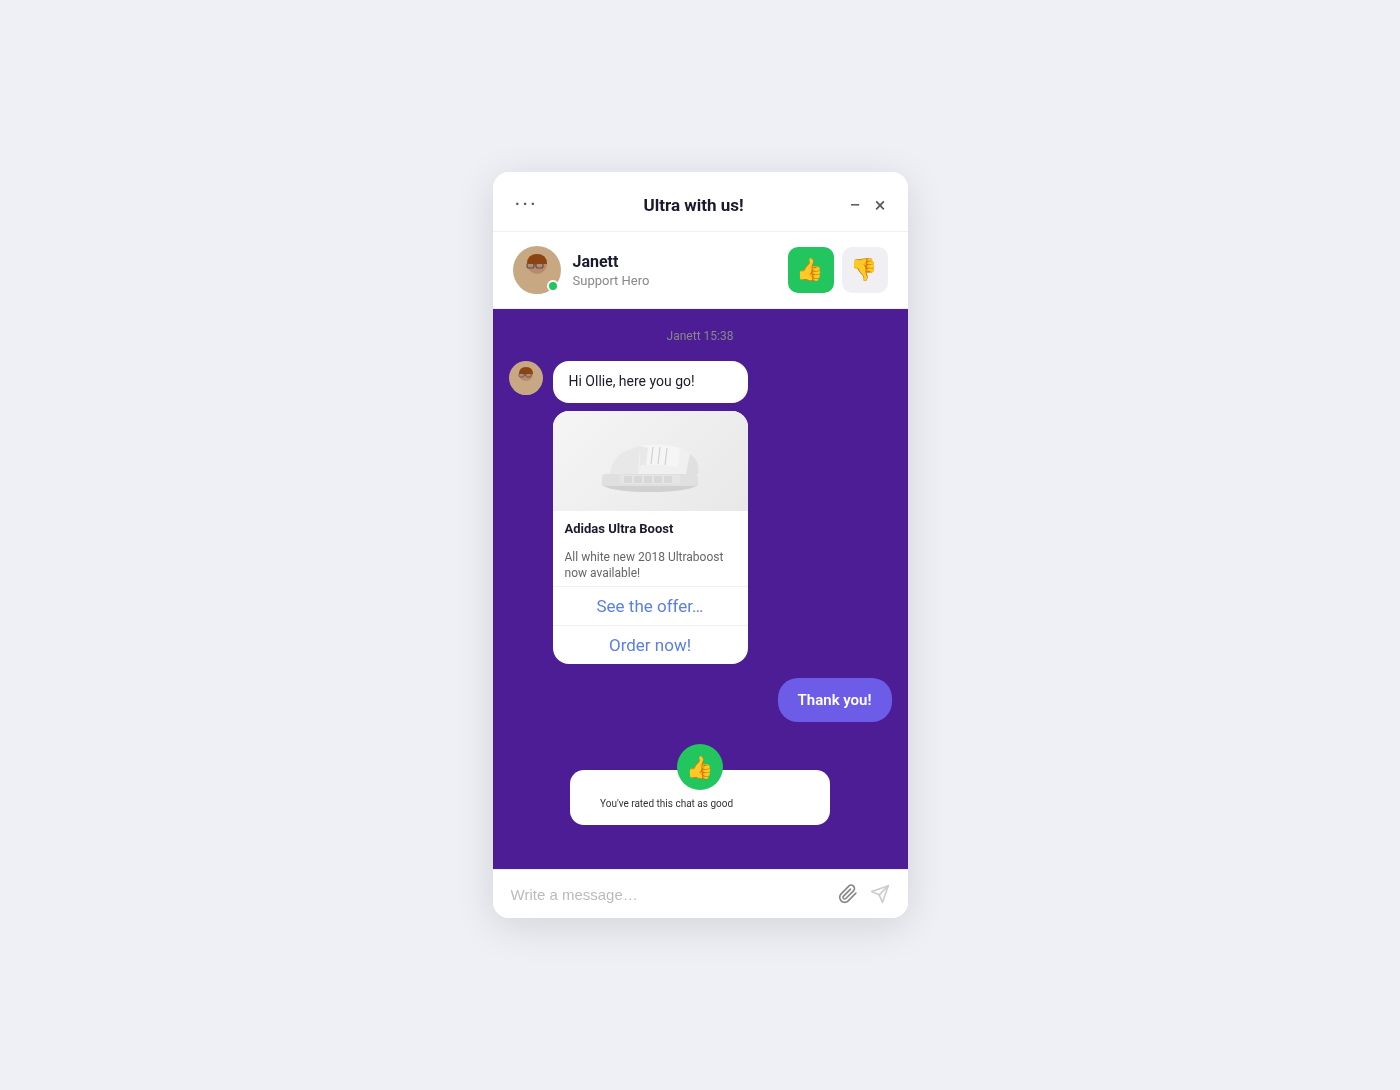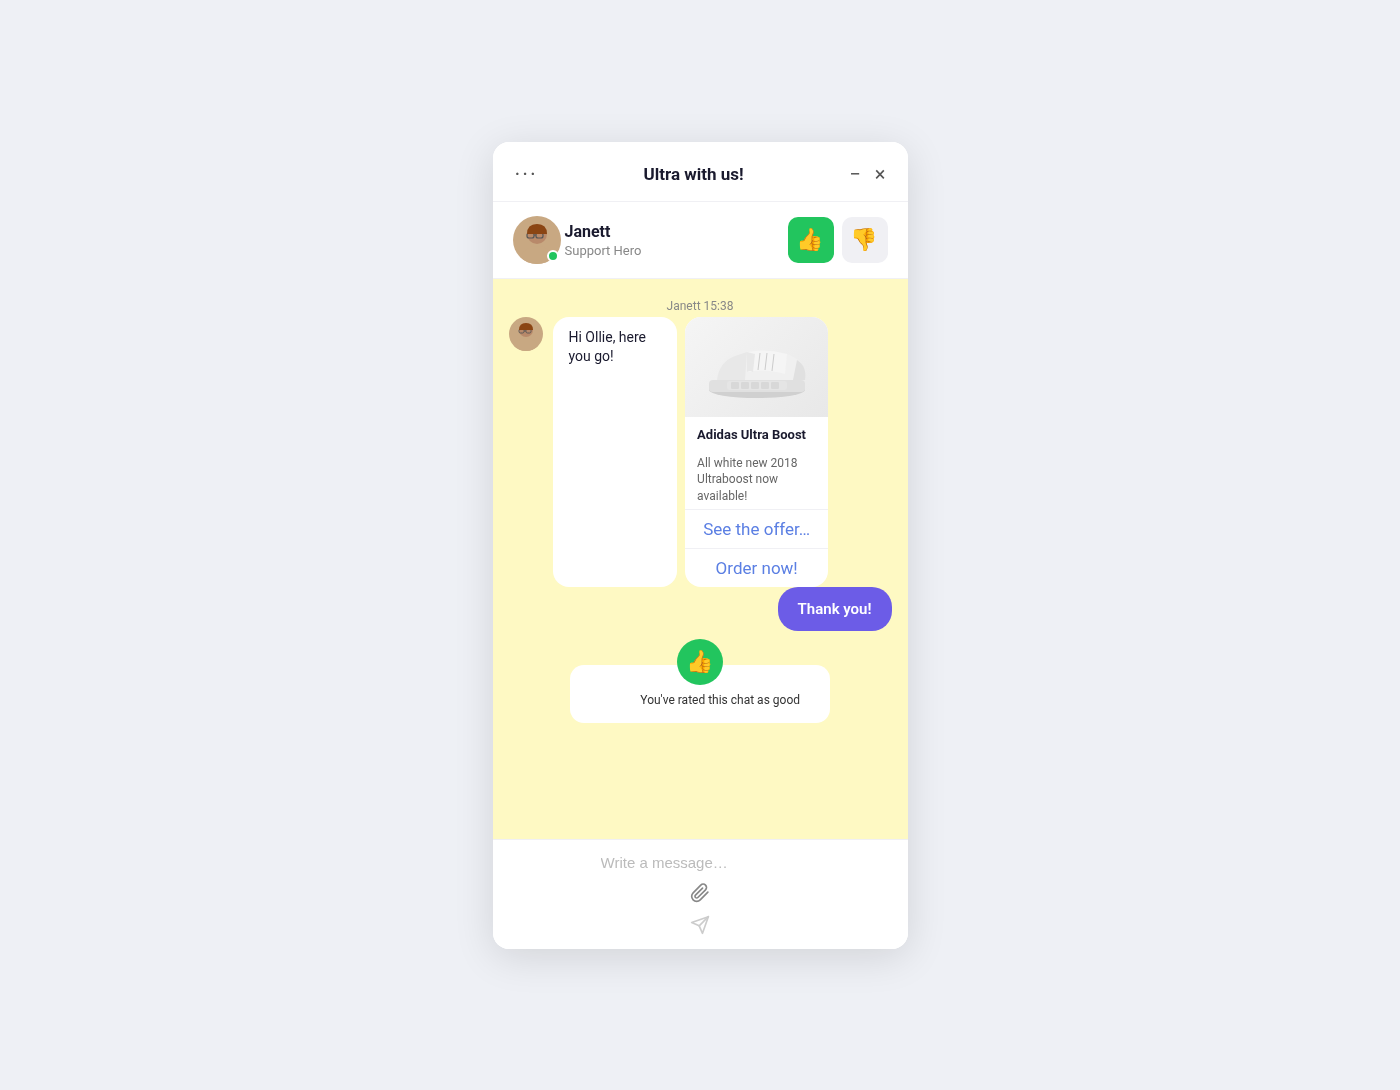--- a/index.html
+++ b/index.html
@@ -58,21 +58,21 @@
       cursor: pointer;
       line-height: 1;
     }
 
     
     .agent-bar {
       background: #fff;
       padding: 14px 20px;
       display: flex;
       align-items: center;
-      gap: 4px;
+      gap: 12px;
       border-bottom: 1px solid #f0f0f4;
     }
 
     .agent-avatar-wrapper {
       position: relative;
       width: 48px;
       height: 48px;
       flex-shrink: 0;
     }
 
@@ -141,26 +141,27 @@
       color: #fff;
     }
 
     .rating-btn.bad {
       background: #f0f0f4;
       color: #333;
     }
 
     
     .chat-messages {
-      background: #fef9c3;
+      background: #4c1d95;
       flex: 1;
       padding: 20px 16px;
       overflow-y: auto;
       display: flex;
       flex-direction: column;
+      gap: 14px;
       min-height: 560px;
     }
 
     .message-timestamp {
       text-align: center;
       font-size: 12px;
       color: #888;
       margin-bottom: 4px;
     }
 
@@ -182,21 +183,21 @@
       overflow: hidden;
     }
 
     .msg-avatar svg {
       width: 34px;
       height: 34px;
     }
 
     .agent-messages-col {
       display: flex;
-      flex-direction: row;
+      flex-direction: column;
       gap: 8px;
       max-width: 72%;
     }
 
     .bubble {
       background: #fff;
       border-radius: 16px;
       padding: 11px 16px;
       font-size: 14px;
       color: #1a1a2e;
@@ -296,35 +297,34 @@
       color: #fff;
       margin-bottom: -20px;
       z-index: 1;
       position: relative;
     }
 
     .rating-message-box {
       background: #fff;
       border-radius: 14px;
       padding: 28px 30px 16px;
-      text-align: right;
-      font-size: 12px;
+      text-align: left;
+      font-size: 10px;
       color: #333;
       min-width: 260px;
     }
 
     
     .chat-footer {
       background: #fff;
       padding: 14px 18px;
       display: flex;
       align-items: center;
       gap: 12px;
       border-top: 1px solid #f0f0f4;
-      flex-direction: column;
     }
 
     .message-input {
       flex: 1;
       border: none;
       outline: none;
       font-size: 15px;
       color: #333;
       background: transparent;
     }

